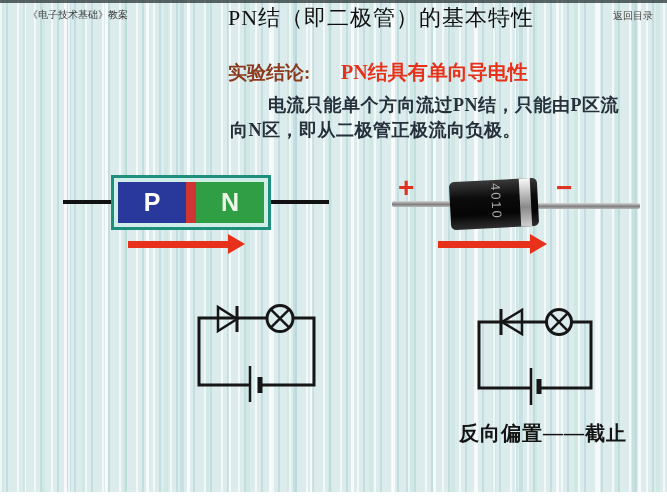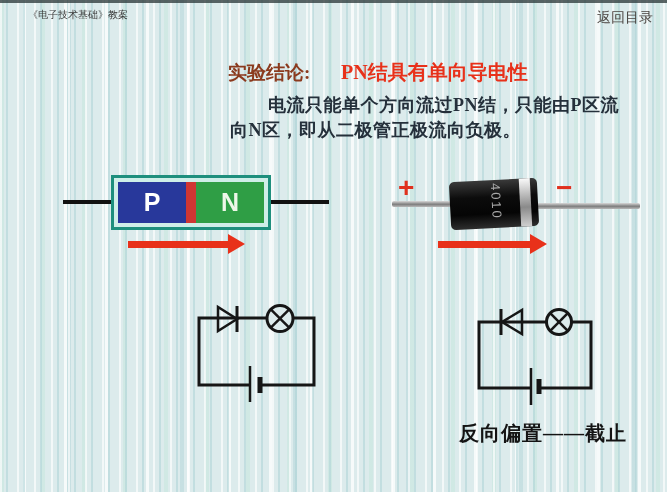--- a/index.html
+++ b/index.html
@@ -9,21 +9,21 @@
     background-color:#dcebec;
     background-image:
       repeating-linear-gradient(90deg, rgba(255,255,255,.65) 0 2px, rgba(255,255,255,0) 2px 6px, rgba(173,211,214,.55) 6px 8px, rgba(255,255,255,0) 8px 17px),
       repeating-linear-gradient(90deg, rgba(205,232,226,.8) 0 4px, rgba(255,255,255,0) 4px 23px, rgba(255,255,255,.75) 23px 26px, rgba(255,255,255,0) 26px 41px),
       repeating-linear-gradient(90deg, rgba(255,255,255,0) 0 67px, rgba(150,198,203,.3) 67px 71px, rgba(255,255,255,0) 71px 113px);
     font-family:"Liberation Serif", serif;
   }
   .top-edge { position:absolute; left:0; top:0; width:667px; height:3px; background:rgba(40,52,54,.75); }
   .hdr-left { position:absolute; left:28px; top:8px; font-size:10px; color:#3a3a3a; }
   .title { position:absolute; left:228px; top:3px; font-size:22px; color:#101010; letter-spacing:1px; white-space:nowrap; }
-  .back-link { position:absolute; right:14px; top:9px; font-size:14px; color:#4a4440; cursor:pointer;padding-left:48px; }
+  .back-link { position:absolute; right:14px; top:9px; font-size:10px; color:#4a4440; cursor:pointer;padding-left:48px; }
   .conclusion { position:absolute; left:228px; top:59px; font-size:19px; white-space:nowrap; }
   .conclusion .lbl { color:#8b3a1e; font-weight:600; }
   .conclusion .val { color:#e8311a; font-weight:bold; font-size:20px; margin-left:26px; }
   .para-line { position:absolute; font-size:18px; color:#25303b; font-weight:600; white-space:nowrap; letter-spacing:.5px; }
   .para-1 { left:268px; top:93px; }
   .para-2 { left:230px; top:118px; }
 
   
   .lead { position:absolute; background:#111; }
   .pn-box { position:absolute; left:111px; top:175px; width:160px; height:55px;
@@ -56,20 +56,21 @@
   .circuit { position:absolute; width:170px; height:115px; }
   .caption { position:absolute; top:420px; font-size:20px; color:#141414; font-weight:600; white-space:nowrap; letter-spacing:1px; }
 </style>
 </head>
 <body>
 
 <div class="slide">
   <div class="top-edge"></div>
 
   <div class="hdr-left">《电子技术基础》教案</div>
+  <div class="title">PN结（即二极管）的基本特性</div>
   <div class="back-link">返回目录</div>
 
   <div class="conclusion">
     <span class="lbl">实验结论:</span>
     <span class="val">PN结具有单向导电性</span>
   </div>
 
   <div class="para-line para-1">电流只能单个方向流过PN结，只能由P区流</div>
   <div class="para-line para-2">向N区，即从二极管正极流向负极。</div>
 

